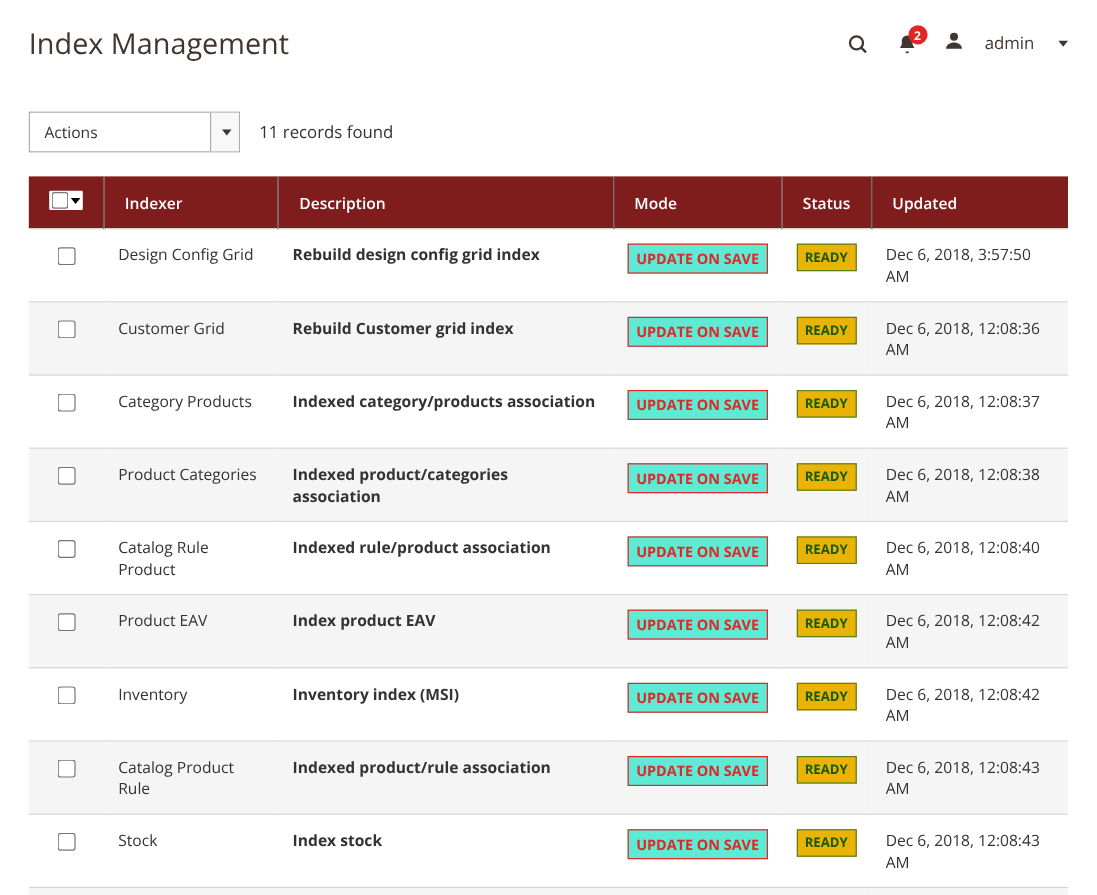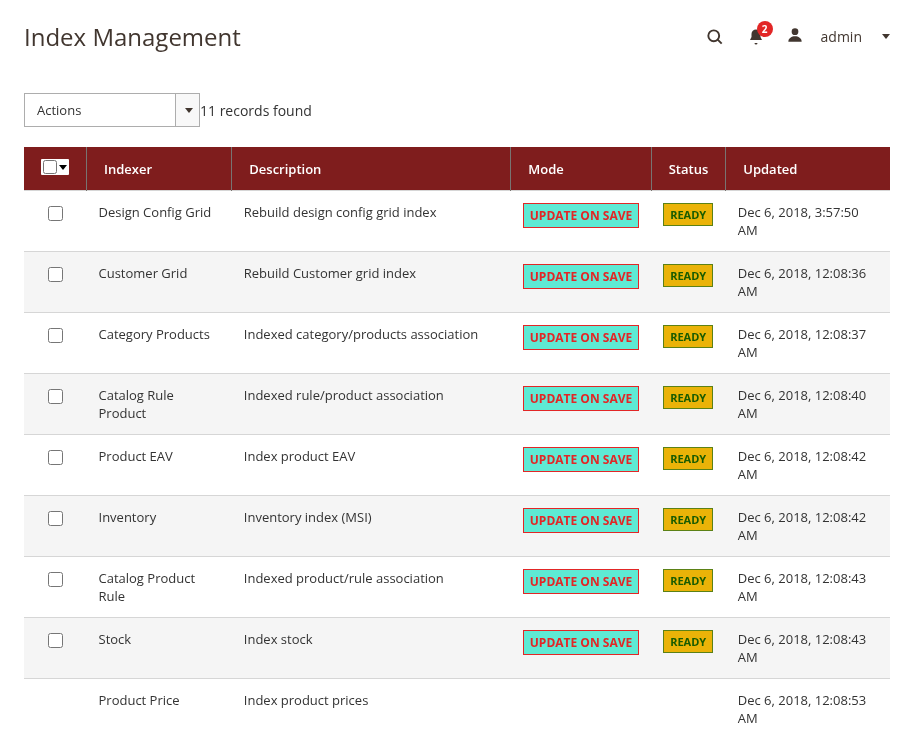--- a/index.html
+++ b/index.html
@@ -65,21 +65,21 @@
     width: 0;
     height: 0;
     border-left: 4px solid transparent;
     border-right: 4px solid transparent;
     border-top: 5px solid #41362f;
     margin-left: 2px;
   }
   .toolbar-row {
     display: flex;
     align-items: center;
-    gap: 0;
+    gap: 16px;
     margin-bottom: 20px;
   }
   .actions-dd {
     display: flex;
     align-items: stretch;
     border: 1px solid #adadad;
     background: #fff;
     height: 34px;
   }
   .actions-dd .label {
@@ -156,21 +156,21 @@
     display: inline-block;
     border: 1px solid #5b8116;
     background: #eab308;
     color: #185b00;
     font-weight: 700;
     font-size: 11px;
     padding: 3px 6px;
     white-space: nowrap;
   }
   .col-indexer { width: 150px; }
-  .col-desc { width: 290px; }
+  .col-desc { width: 290px; font-weight: bold; }
   .col-mode { width: 140px; }
   .col-status { width: 70px; }
   .col-updated { width: 170px; }
 </style>
 </head>
 <body>
 
 <div class="header-row">
   <h1 class="page-title">Index Management</h1>
   <div class="header-actions">
@@ -246,20 +246,28 @@
       <tr>
         <td class="check-cell"><input type="checkbox" class="checkbox" style=""></td>
         <td class="col-indexer">Category Products</td>
         <td class="col-desc">Indexed category/products association</td>
         <td class="col-mode"><span class="badge-mode">UPDATE ON SAVE</span></td>
         <td class="col-status"><span class="badge-status">READY</span></td>
         <td class="col-updated">Dec 6, 2018, 12:08:37 AM</td>
       </tr>
       <tr>
         <td class="check-cell"><input type="checkbox" class="checkbox" style=""></td>
+        <td class="col-indexer">Product Categories</td>
+        <td class="col-desc">Indexed product/categories association</td>
+        <td class="col-mode"><span class="badge-mode">UPDATE ON SAVE</span></td>
+        <td class="col-status"><span class="badge-status">READY</span></td>
+        <td class="col-updated">Dec 6, 2018, 12:08:38 AM</td>
+      </tr>
+      <tr>
+        <td class="check-cell"><input type="checkbox" class="checkbox" style=""></td>
         <td class="col-indexer">Catalog Rule Product</td>
         <td class="col-desc">Indexed rule/product association</td>
         <td class="col-mode"><span class="badge-mode">UPDATE ON SAVE</span></td>
         <td class="col-status"><span class="badge-status">READY</span></td>
         <td class="col-updated">Dec 6, 2018, 12:08:40 AM</td>
       </tr>
       <tr>
         <td class="check-cell"><input type="checkbox" class="checkbox" style=""></td>
         <td class="col-indexer">Product EAV</td>
         <td class="col-desc">Index product EAV</td>

